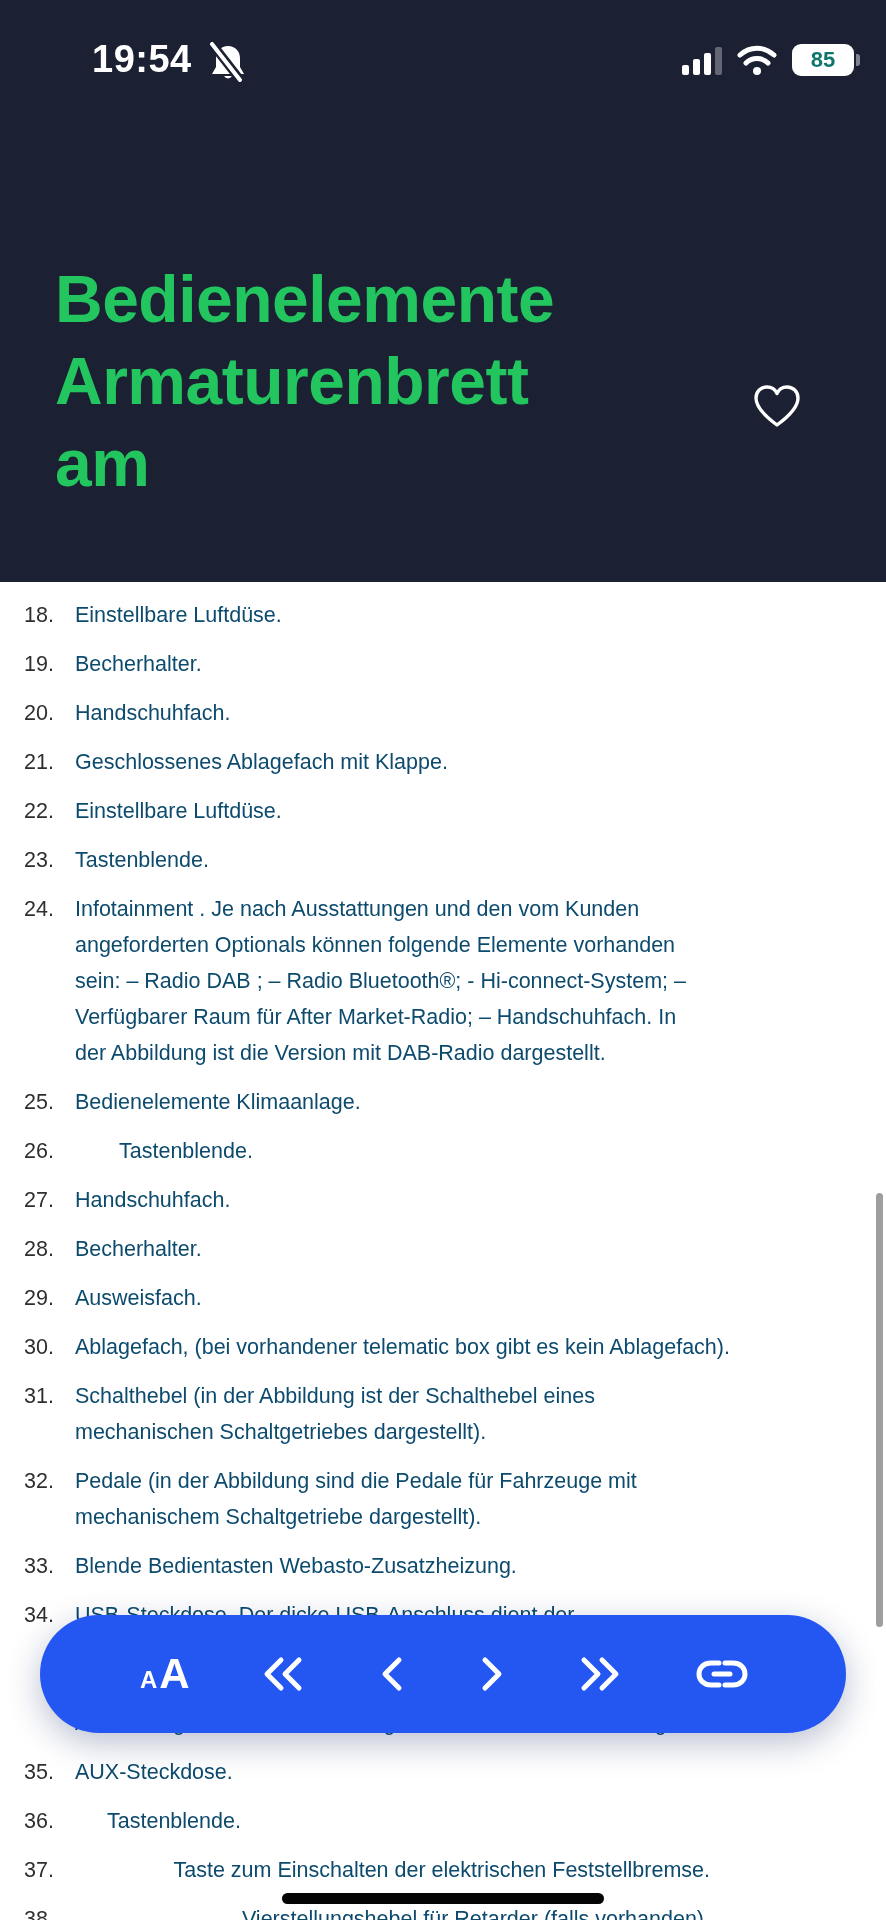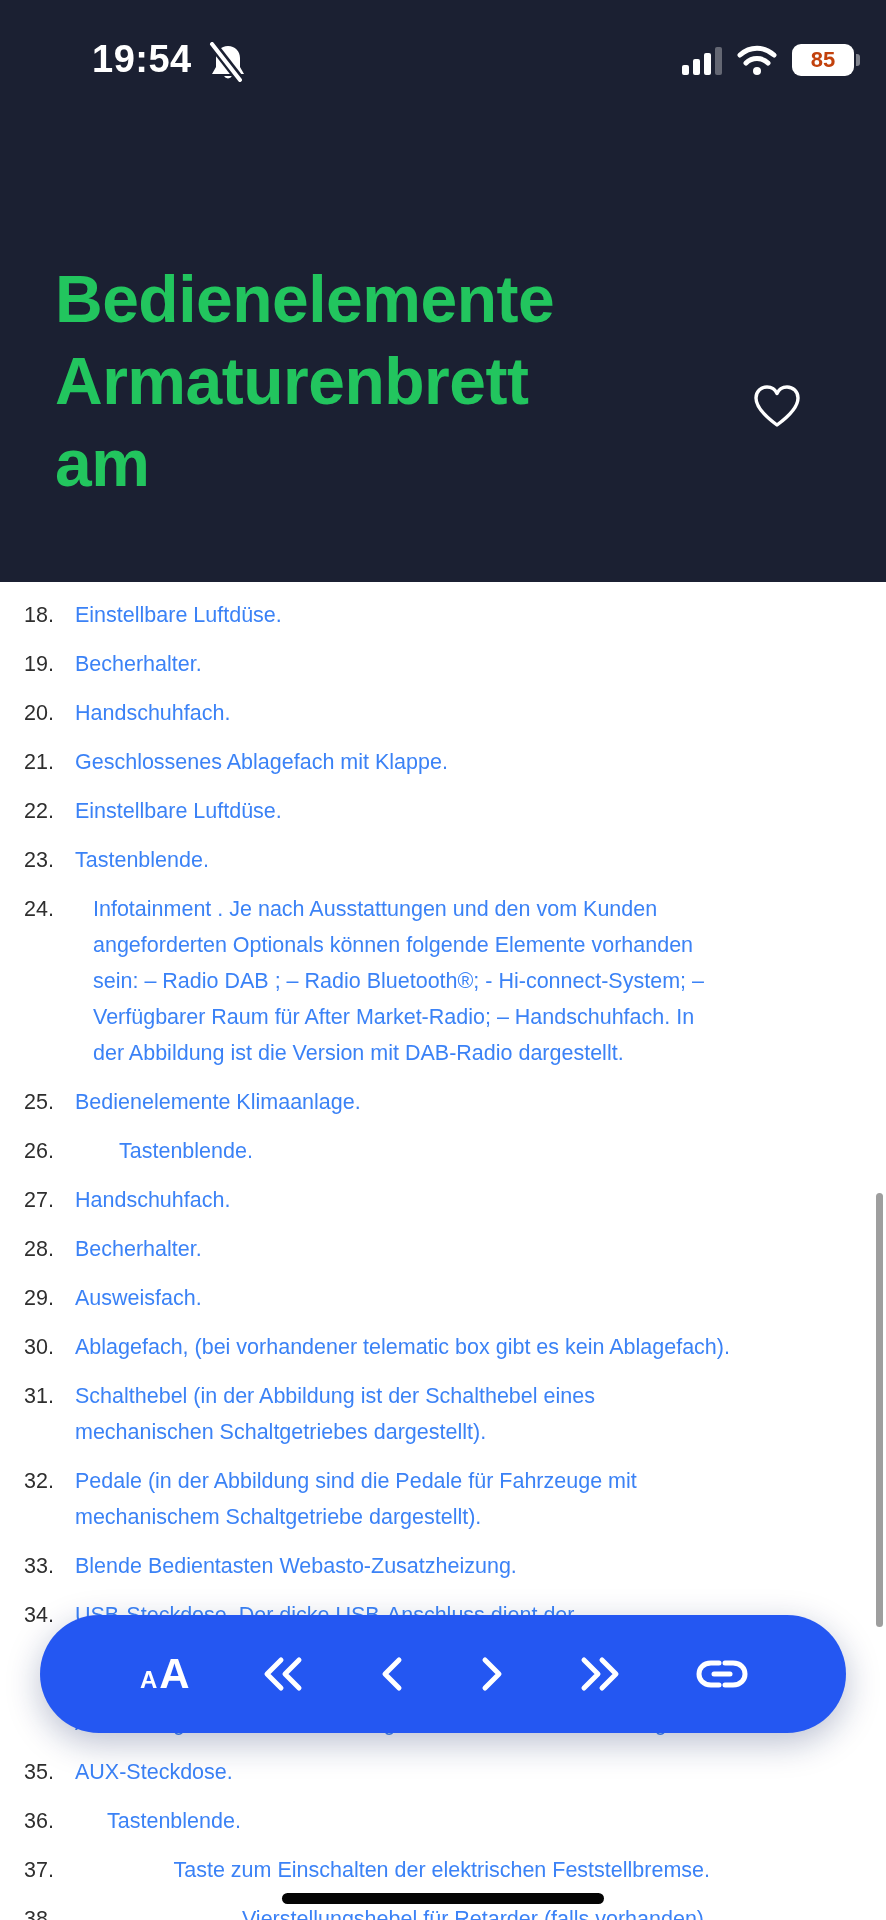--- a/index.html
+++ b/index.html
@@ -27,21 +27,21 @@
   .sig i{display:block;width:7px;background:#fff;border-radius:2px;}
   .sig i:nth-child(1){height:10px;}
   .sig i:nth-child(2){height:16px;}
   .sig i:nth-child(3){height:22px;}
   .sig i:nth-child(4){height:28px;background:rgba(255,255,255,.32);}
   .battery{position:relative;display:flex;align-items:center;}
   .battery .body{
     width:62px;height:32px;border-radius:9px;overflow:hidden;display:flex;
   }
   .battery .fill{
-    width:64px;background:#ffffff;color:#c2410c;font-size:22px;font-weight:700;
+    width:64px;background:#ffffff;color:#0f766e;font-size:22px;font-weight:700;
     display:flex;align-items:center;justify-content:center;
   }
   .battery .empty{flex:1;background:rgba(255,255,255,.30);}
   .battery .cap{width:4px;height:12px;border-radius:0 3px 3px 0;background:rgba(255,255,255,.45);margin-left:2px;}
   
   .nav-bar{position:absolute;top:168px;left:0;right:0;height:60px;}
   .back-btn{position:absolute;left:84px;top:2px;width:44px;height:56px;background:none;border:none;padding:0;cursor:pointer;}
   .nav-title{
     position:absolute;left:0;right:0;top:0;text-align:center;
     font-size:44px;font-weight:500;color:#f7f8fa;letter-spacing:.5px;
@@ -58,21 +58,21 @@
   .list{position:absolute;top:548px;left:24px;right:0;}
   .frag{
     height:36px;margin-bottom:13px;margin-left:200px;
     font-size:21.5px;line-height:36px;color:#2e2e2e;white-space:pre;
   }
   .item{display:flex;margin-bottom:13px;overflow:hidden;}
   .item .num{
     flex:0 0 51px;font-size:21.5px;line-height:36px;color:#2e2e2e;
   }
   .item .txt{
-    flex:1;padding-right:26px;font-size:21.5px;line-height:36px;color:#3b82f6;
+    flex:1;padding-right:26px;font-size:21.5px;line-height:36px;color:#0c4a6e;
   }
   .item.nowrap .txt{white-space:nowrap;text-align:right;}
   
   .reader-toolbar{
     position:absolute;left:40px;top:1615px;width:806px;height:118px;z-index:20;
     background:#2457f2;border-radius:59px;
     display:flex;align-items:center;justify-content:space-between;
     padding:0 96px 0 100px;box-sizing:border-box;
     box-shadow:0 10px 34px rgba(10,30,90,.28);
   }
@@ -115,21 +115,21 @@
         <div class="txt">Geschlossenes Ablagefach mit Klappe.</div>
       </div>
       <div class="item" style="height: 36px;">
         <div class="num">22.</div>
         <div class="txt">Einstellbare Luftdüse.</div>
       </div>
       <div class="item" style="height: 36px;">
         <div class="num">23.</div>
         <div class="txt">Tastenblende.</div>
       </div>
-      <div class="item" style="height: 180px; gap: 18px;">
+      <div class="item" style="height: 180px;">
         <div class="num">24.</div>
         <div class="txt">Infotainment . Je nach Ausstattungen und den vom Kunden angeforderten Optionals können folgende Elemente vorhanden sein: – Radio DAB ; – Radio  Bluetooth®; - Hi-connect-System; – Verfügbarer Raum für After Market-Radio; – Handschuhfach. In der Abbildung ist die Version mit DAB-Radio dargestellt.</div>
       </div>
       <div class="item" style="height: 36px;">
         <div class="num">25.</div>
         <div class="txt">Bedienelemente Klimaanlage.</div>
       </div>
       <div class="item" style="height: 36px; gap: 44px;">
         <div class="num">26.</div>
         <div class="txt">Tastenblende.</div>

